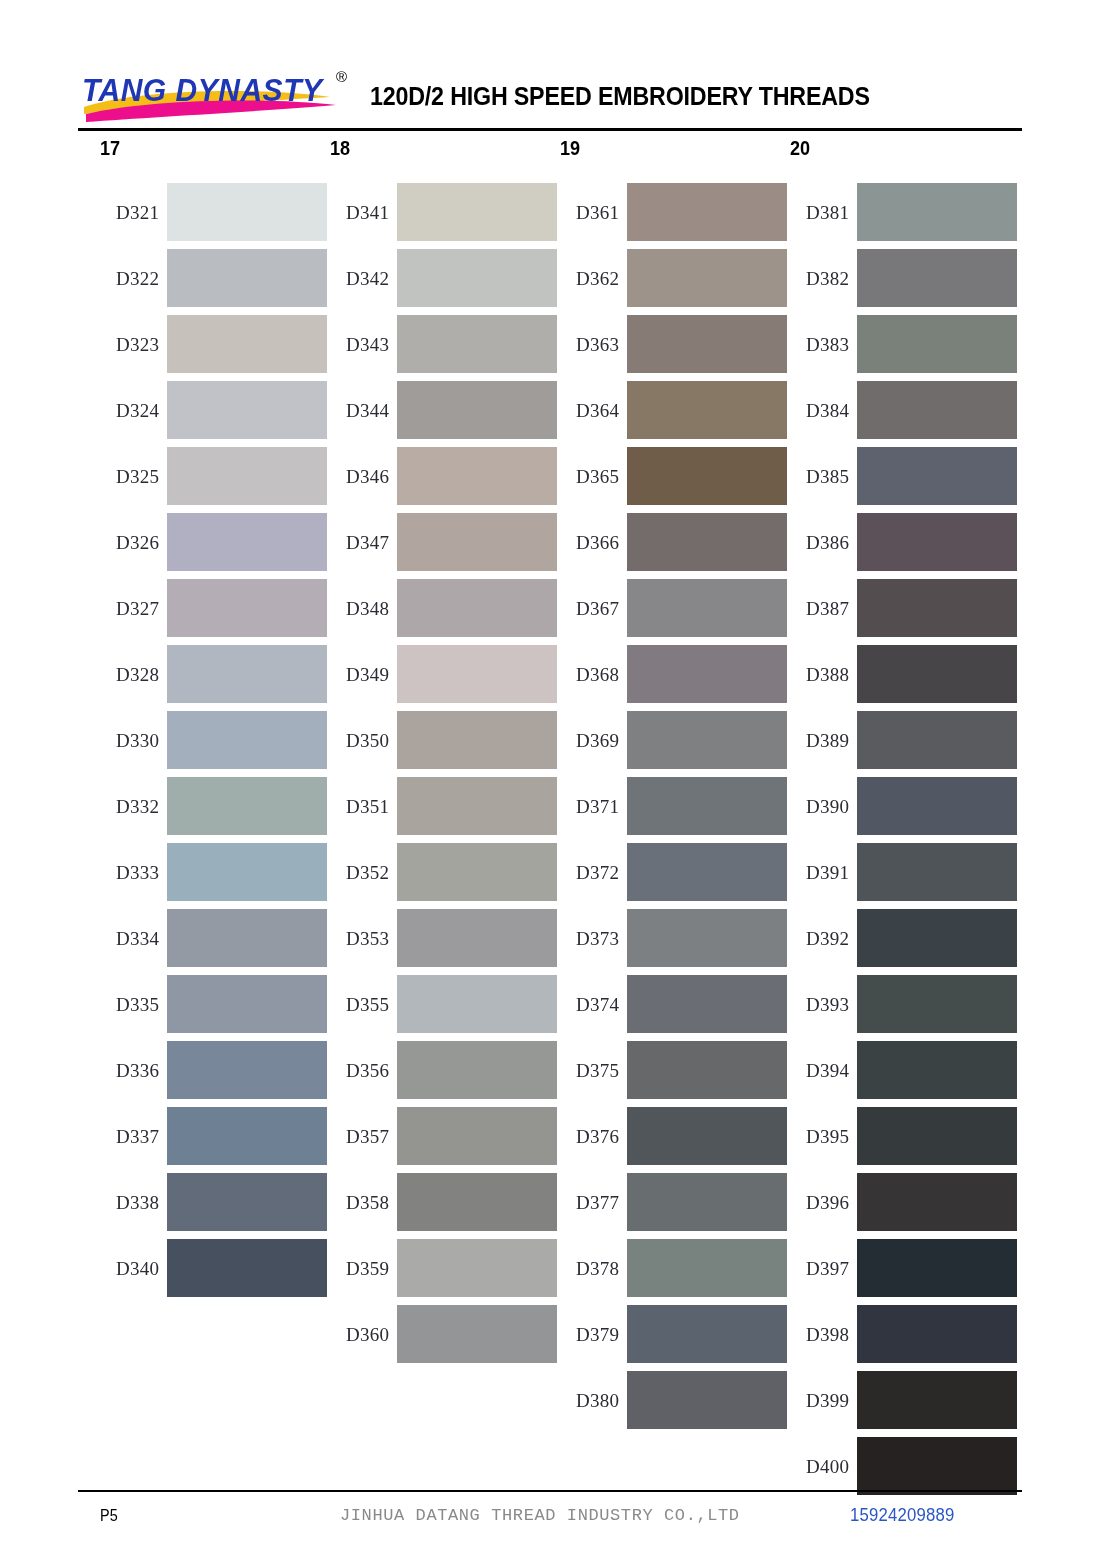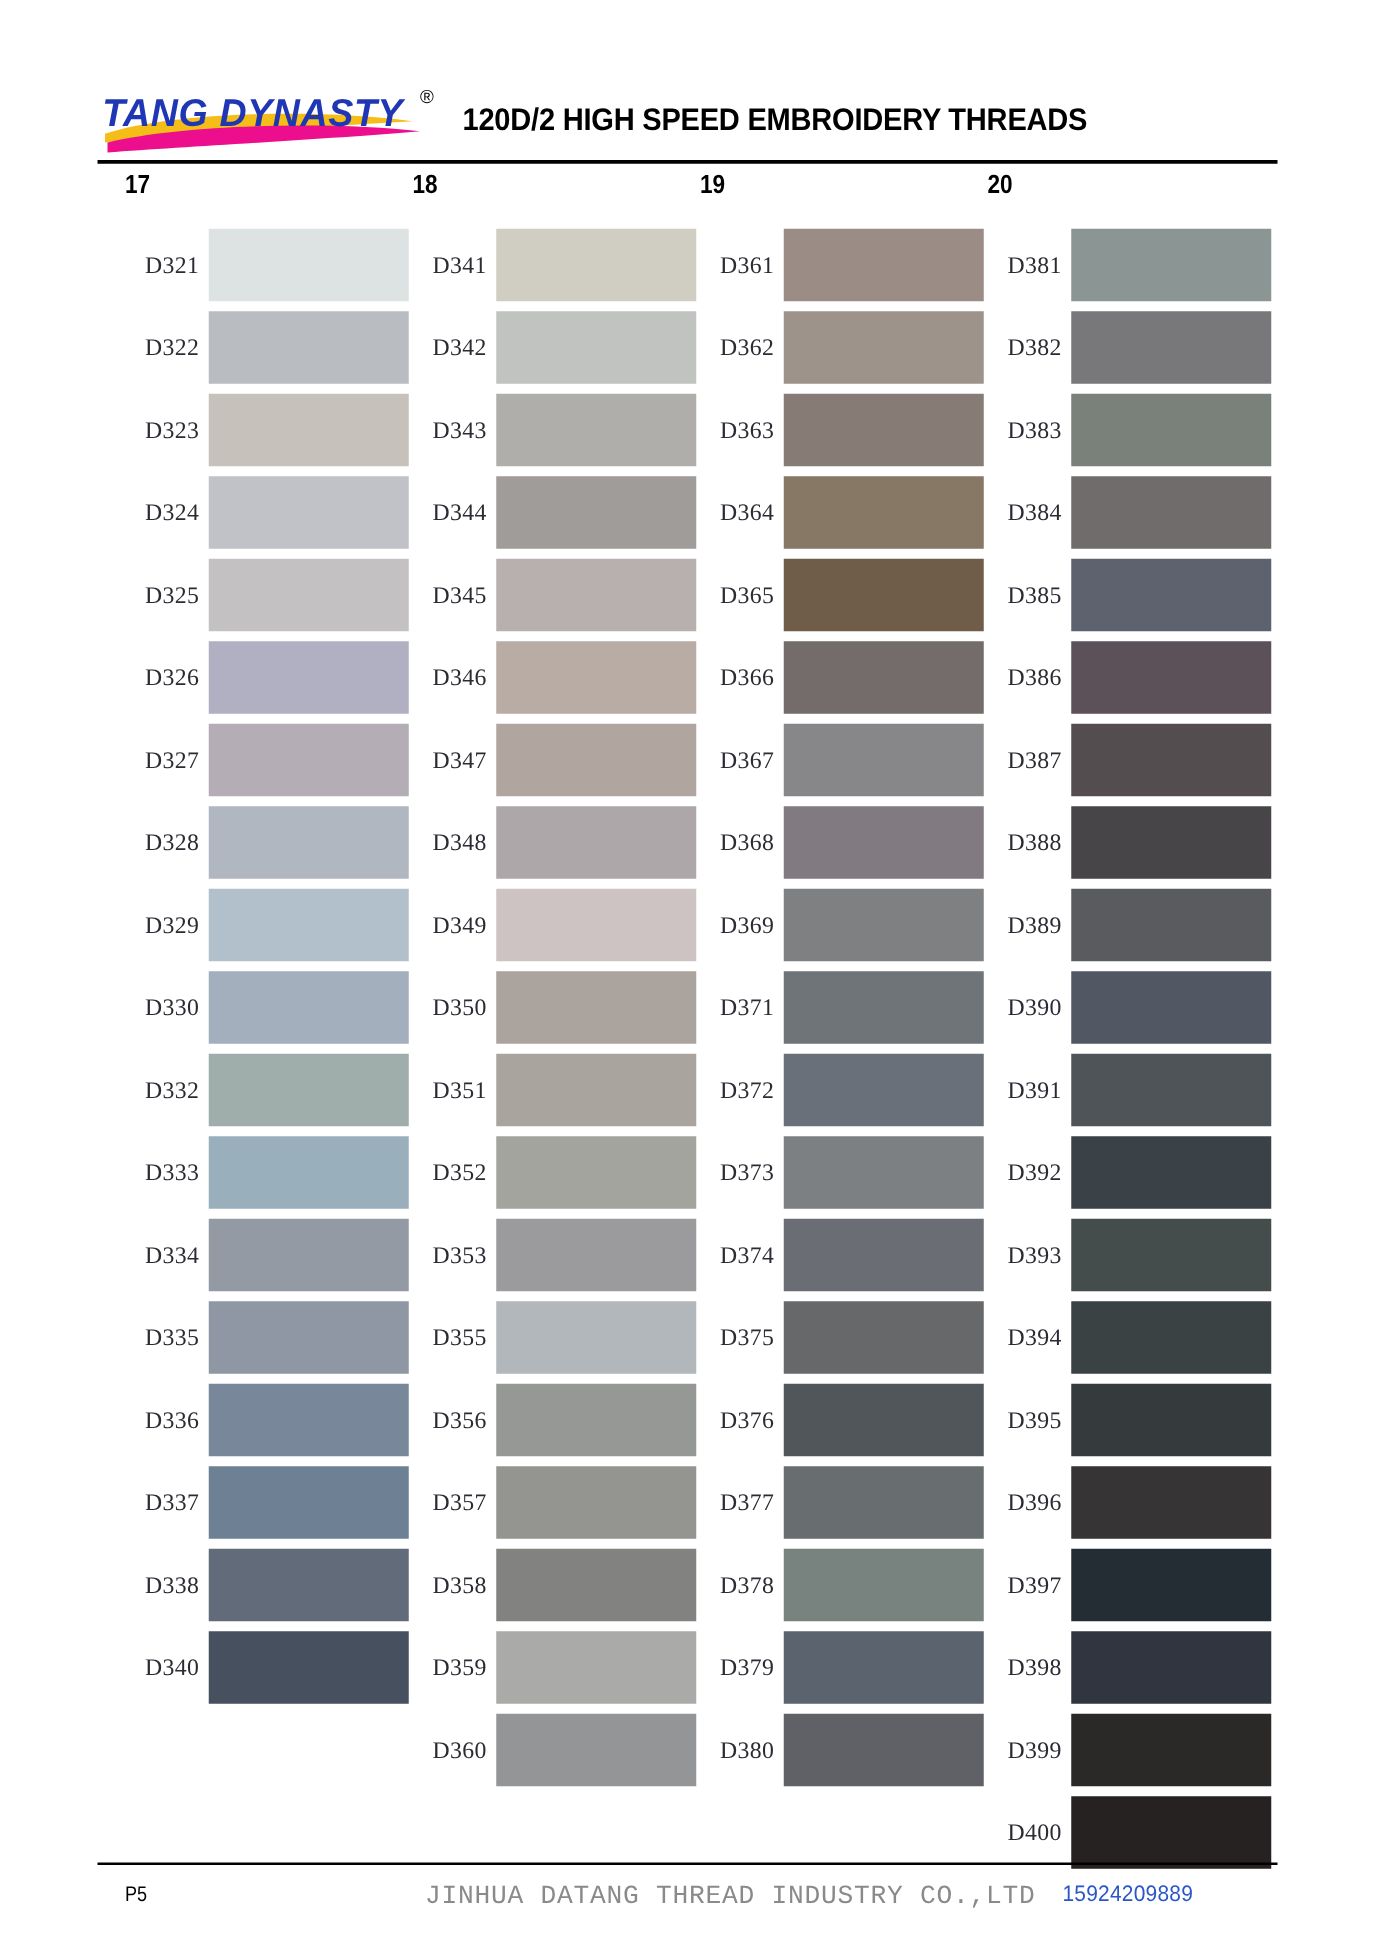--- a/index.html
+++ b/index.html
@@ -143,21 +143,21 @@
     font-size: 17px;
     color: #000000;
     transform: scaleX(0.85);
     transform-origin: left top;
   }
   .footer-company {
     position: absolute;
     left: 262px;
     top: 8px;
     font-family: "Liberation Mono", "DejaVu Sans Mono", monospace;
-    font-size: 21px;
+    font-size: 17px;
     color: #8a8a8a;
     letter-spacing: 0.6px;
     white-space: nowrap;
   }
   .footer-phone {
     position: absolute;
     left: 772px;
     top: 7px;
     font-family: "Liberation Sans", "DejaVu Sans", sans-serif;
     font-size: 18px;
@@ -224,24 +224,20 @@
         </div>
         <div class="swatch-row">
           <div class="swatch-label">D327</div>
           <div class="swatch-chip" style="background: rgb(180, 173, 182);"></div>
         </div>
         <div class="swatch-row">
           <div class="swatch-label">D328</div>
           <div class="swatch-chip" style="background: rgb(177, 183, 193);"></div>
         </div>
         <div class="swatch-row">
-          <div class="swatch-label">D329</div>
-          <div class="swatch-chip" style="background: rgb(178, 192, 203);"></div>
-        </div>
-        <div class="swatch-row">
           <div class="swatch-label">D330</div>
           <div class="swatch-chip" style="background: rgb(163, 175, 189);"></div>
         </div>
         <div class="swatch-row">
           <div class="swatch-label">D332</div>
           <div class="swatch-chip" style="background: rgb(159, 173, 171);"></div>
         </div>
         <div class="swatch-row">
           <div class="swatch-label">D333</div>
           <div class="swatch-chip" style="background: rgb(154, 175, 188);"></div>
@@ -280,24 +276,20 @@
           <div class="swatch-label">D342</div>
           <div class="swatch-chip" style="background: rgb(193, 195, 193);"></div>
         </div>
         <div class="swatch-row">
           <div class="swatch-label">D343</div>
           <div class="swatch-chip" style="background: rgb(176, 174, 171);"></div>
         </div>
         <div class="swatch-row">
           <div class="swatch-label">D344</div>
           <div class="swatch-chip" style="background: rgb(160, 156, 154);"></div>
-        </div>
-        <div class="swatch-row">
-          <div class="swatch-label">D345</div>
-          <div class="swatch-chip" style="background: rgb(184, 176, 174);"></div>
         </div>
         <div class="swatch-row">
           <div class="swatch-label">D346</div>
           <div class="swatch-chip" style="background: rgb(185, 172, 165);"></div>
         </div>
         <div class="swatch-row">
           <div class="swatch-label">D347</div>
           <div class="swatch-chip" style="background: rgb(176, 166, 159);"></div>
         </div>
         <div class="swatch-row">

